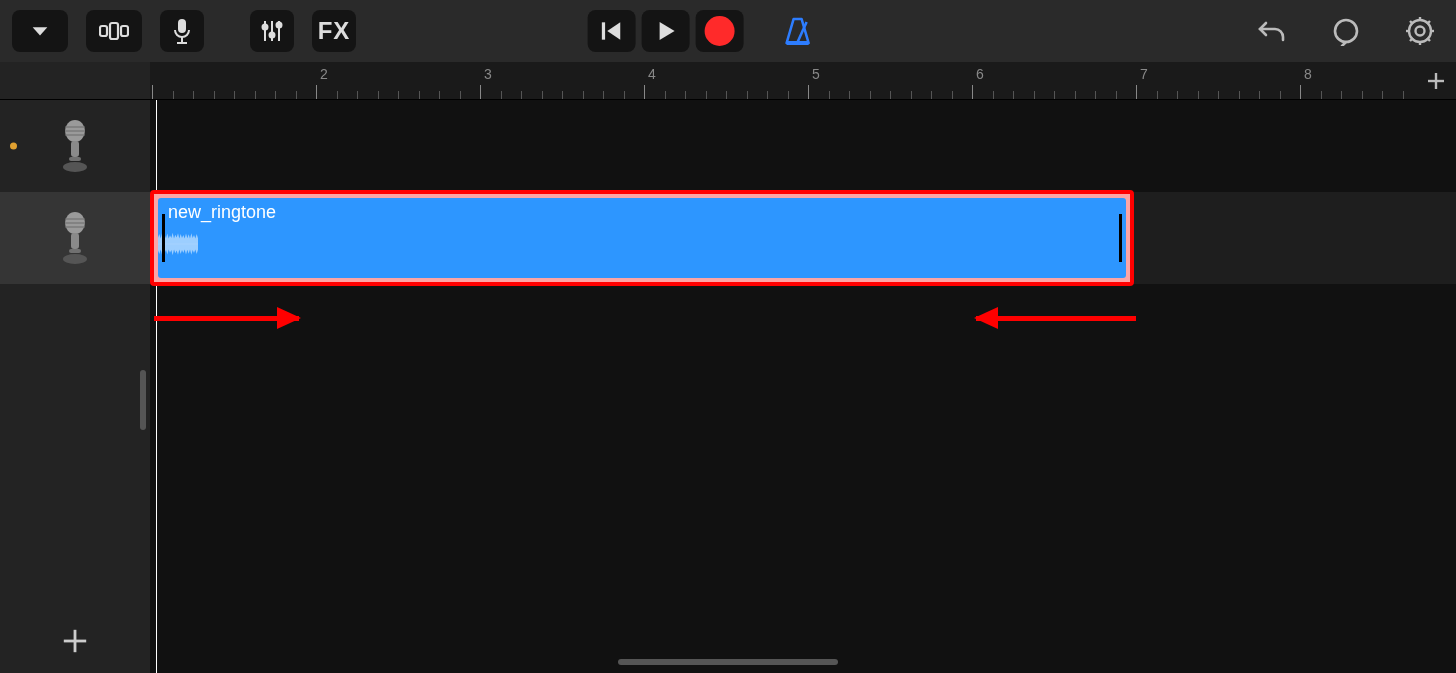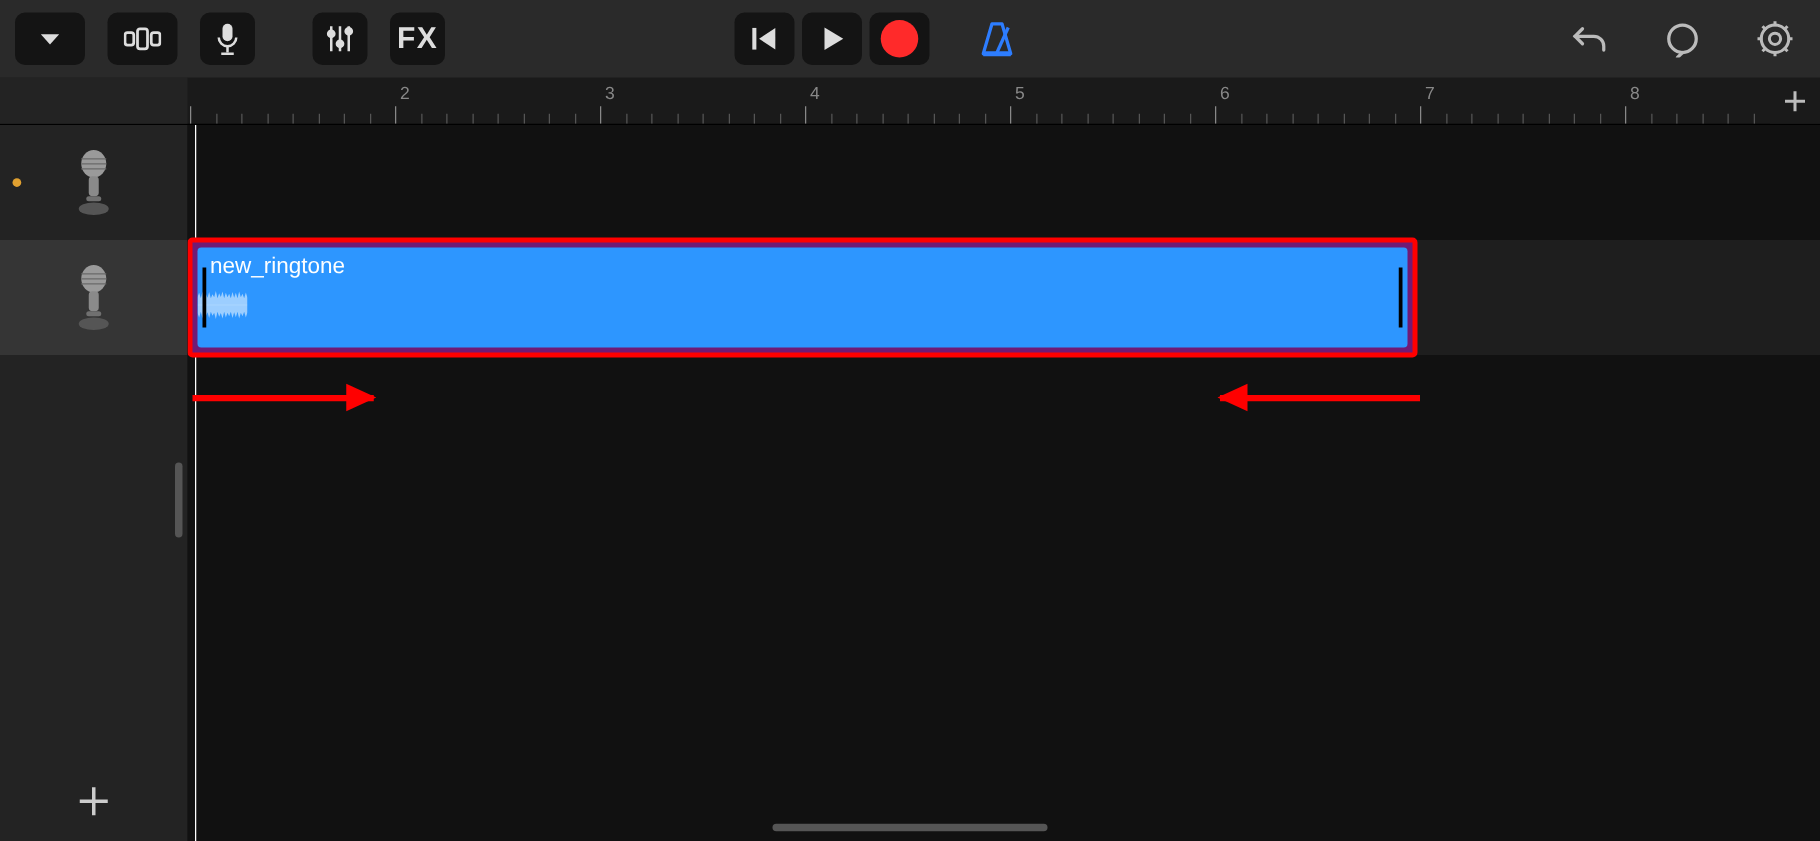--- a/index.html
+++ b/index.html
@@ -143,21 +143,21 @@
     border-left:7px solid transparent;
     border-right:7px solid transparent;
     border-top:12px solid #fff;
   }
 
   
   .clip-outline {
     position:absolute;
     border:4px solid #ff0000;
     border-radius:4px;
-    background:#701a75;
+    background:#fca5a5;
     padding:4px;
   }
   .clip-inner{
     width:100%; height:100%;
     background:#2d96ff;
     border-radius:3px;
     position:relative;
     overflow:hidden;
   }
   .clip-label{

